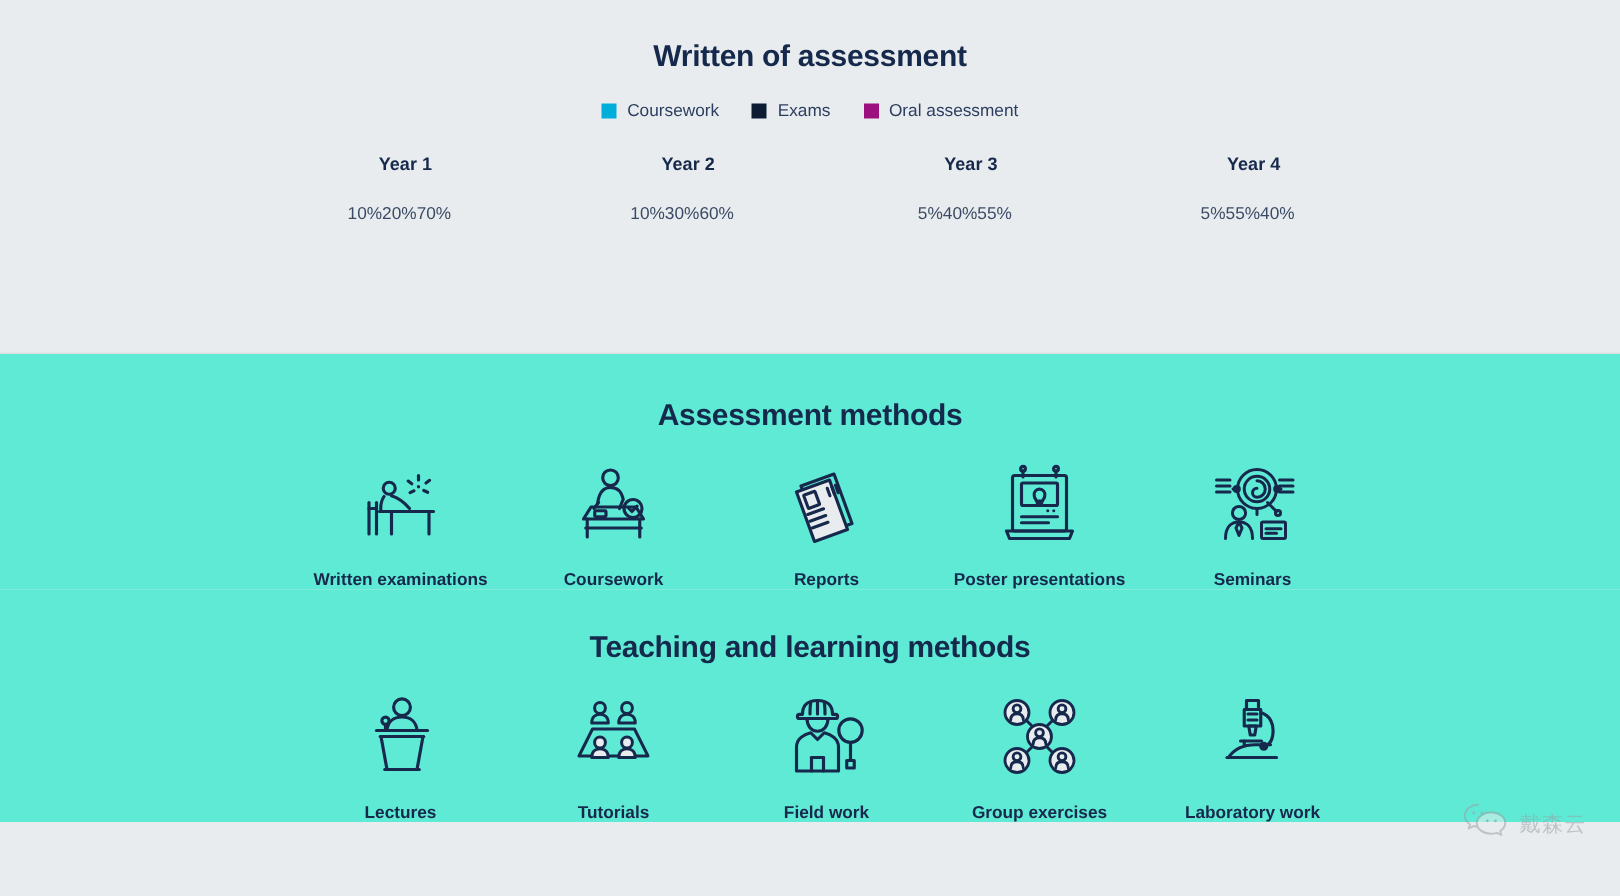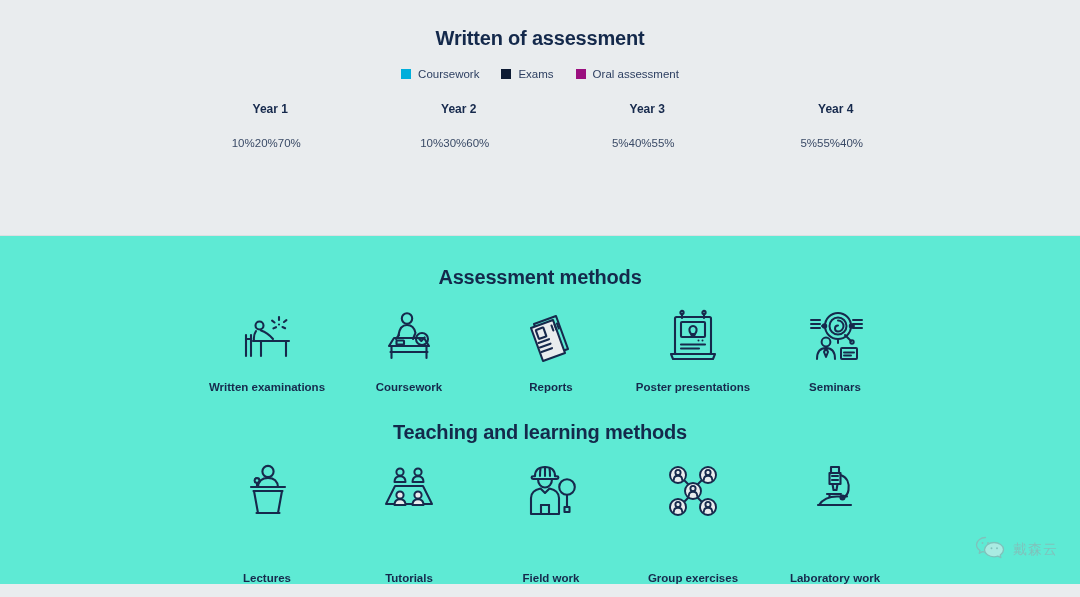--- a/index.html
+++ b/index.html
@@ -105,21 +105,21 @@
     margin-top: 16px;
     padding-left: 22px;
   }
   .icon-cell {
     display: flex;
     flex-direction: column;
     align-items: center;
     justify-content: flex-start;
   }
   #assessment-row .icon-cell { width: 142px; }
-  #teaching-row .icon-cell   { width: 142px; gap: 36px; }
+  #teaching-row .icon-cell   { width: 142px; }
 
   .icon-art {
     height: 62px;
     display: flex;
     align-items: center;
     justify-content: center;
   }
   .icon-art svg {
     display: block;
   }

